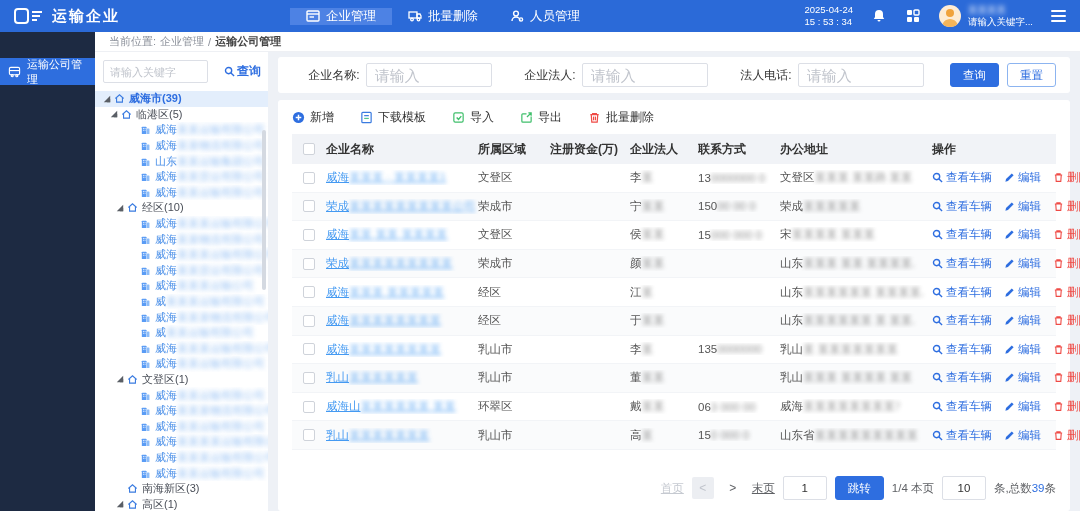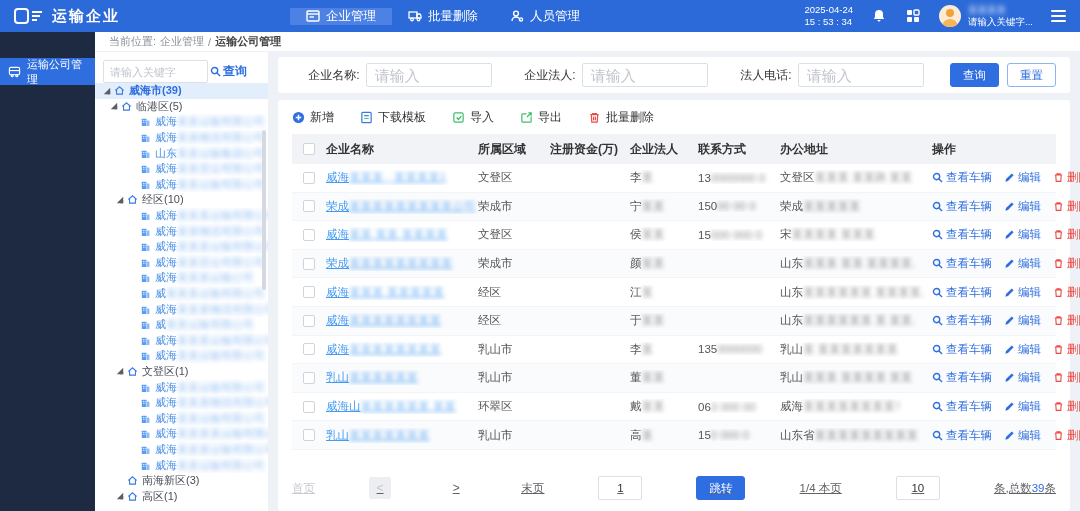--- a/index.html
+++ b/index.html
@@ -35,21 +35,21 @@
   .side-item svg { width:13px; height:13px; flex-shrink:0; }
 
   .right-col { flex:1; display:flex; flex-direction:column; min-width:0; }
   .breadcrumb { height:20px; background:#fff; display:flex; align-items:center; gap:4px; padding:0 14px; font-size:11px; color:#8a8f99; flex-shrink:0; border-bottom:1px solid #eef0f4; }
   .breadcrumb b { color:#444; font-weight:bold; }
 
   .content-row { flex:1; display:flex; min-height:0; }
 
   
   .tree-panel { width:173px; background:#fff; flex-shrink:0; position:relative; padding:8px 0 0 0; overflow:hidden; }
-  .tree-search { display:flex; align-items:center; gap:2px; padding:0 8px 0 8px; }
+  .tree-search { display:flex; align-items:center; gap:16px; padding:0 8px 8px 8px; }
   .tree-search input { width:105px; height:23px; border:1px solid #dcdfe6; border-radius:2px; padding:0 6px; font-size:11px; color:#333; outline:none; }
   .tree-search input::placeholder { color:#c0c4cc; }
   .tree-search-btn { display:flex; align-items:center; gap:2px; color:#2e6ee0; font-size:12px; font-weight:bold; cursor:pointer; white-space:nowrap; }
   .tree { font-size:11px; color:#4a4f58; }
   .tree-node { display:flex; align-items:center; height:15.6px; cursor:pointer; white-space:nowrap; overflow:hidden; }
   .tree-node.selected { background:#e3eefc; color:#2e6ee0; font-weight:bold; }
   .caret { width:0; height:0; border-left:4px solid transparent; border-top:4px solid transparent; border-bottom:4px solid #5a5f66; border-right:4px solid #5a5f66; transform:scale(.8); margin-right:3px; flex-shrink:0; }
   .caret.none { border-color:transparent; }
   .tree-node svg { width:11px; height:11px; margin-right:4px; flex-shrink:0; }
   .tree-blur { filter:blur(2.5px); opacity:.8; }
@@ -87,21 +87,21 @@
   .c-addr { width:150px; flex-shrink:0; overflow:hidden; white-space:nowrap;font-family:Liberation Serif, serif; }
   .c-ops { flex:1; display:flex; align-items:center; gap:12px; justify-content:flex-start; padding-left:2px; white-space:nowrap; }
   .name-link { color:#459af2; text-decoration:underline; cursor:pointer; }
   .blur { filter:blur(2.3px); opacity:.75; }
   .blur-lite { filter:blur(2.3px); opacity:.65; }
   .op { display:flex; align-items:center; gap:3px; cursor:pointer; font-size:11.5px; }
   .op-blue { color:#2e6ee0; }
   .op-red { color:#ef4a45; }
   .op svg { width:11px; height:11px; }
 
-  .pagination { margin-top:auto; height:46px; display:flex; align-items:center; justify-content:space-between; gap:24px; font-size:11.5px; color:#606266; flex-shrink:0;text-decoration:underline; }
+  .pagination { margin-top:auto; height:46px; display:flex; align-items:center; justify-content:flex-end; gap:8px; font-size:11.5px; color:#606266; flex-shrink:0; }
   .pg-link { text-decoration:underline; cursor:pointer; }
   .pg-link.disabled { color:#c6cad1; }
   .pg-arrow { width:22px; height:22px; display:flex; align-items:center; justify-content:center; border-radius:2px; cursor:pointer; font-size:12px; }
   .pg-arrow.disabled { background:#eceef2; color:#c0c4cc; }
   .pg-input { width:44px; height:24px; border:1px solid #dcdfe6; border-radius:2px; text-align:center; font-size:11.5px; outline:none; color:#333; }
   .pg-total-num { color:#2e6ee0; }
 </style>
 </head>
 <body>
 

